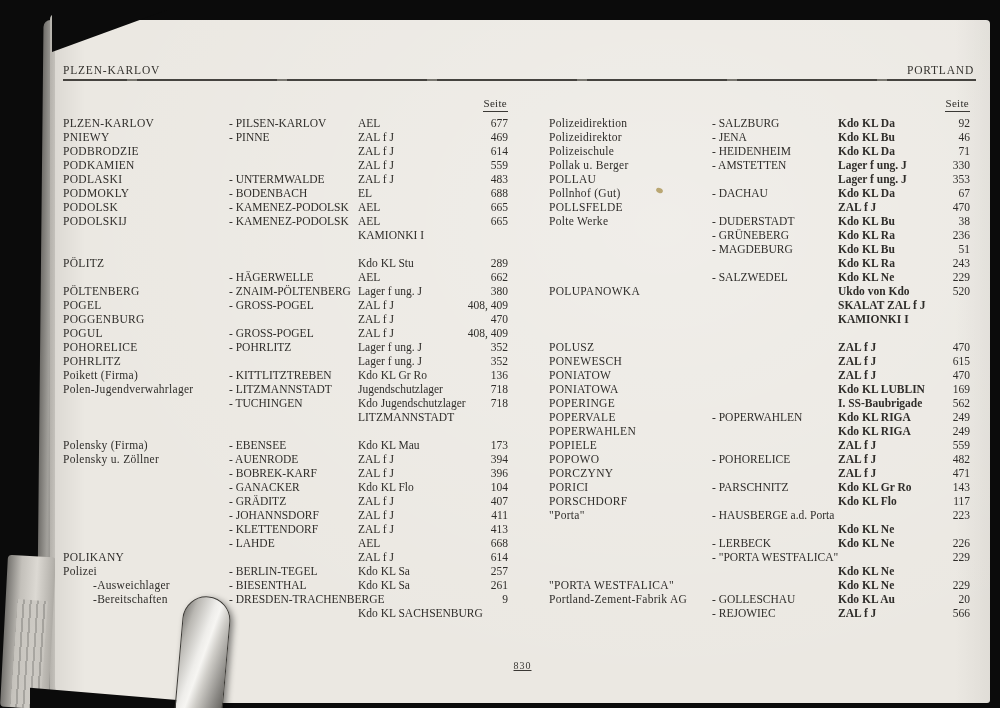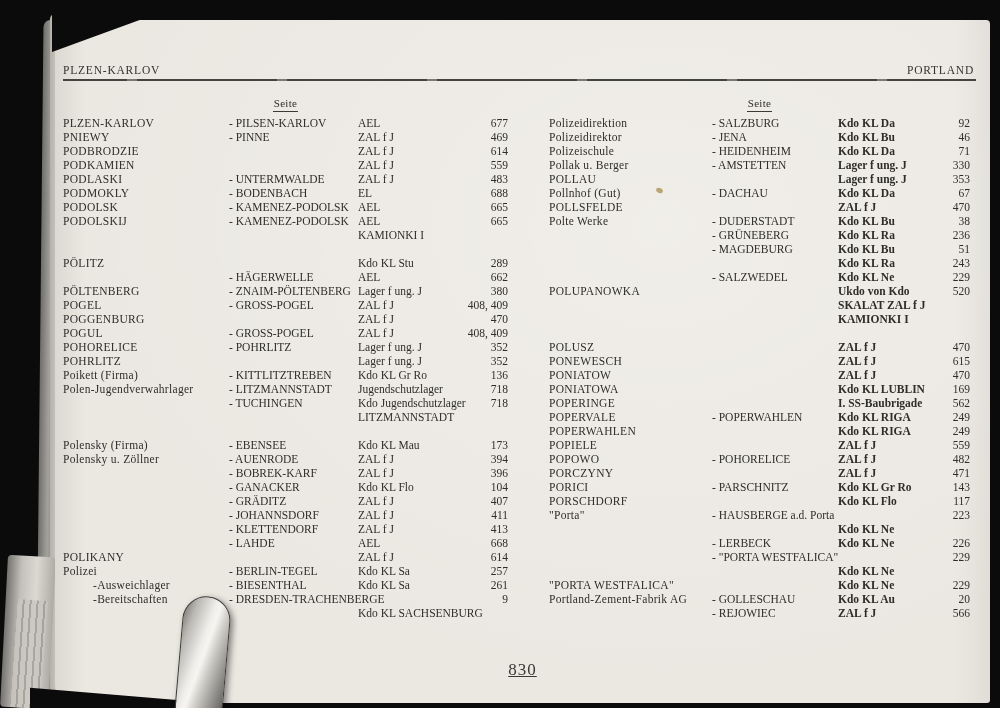--- a/index.html
+++ b/index.html
@@ -50,34 +50,34 @@
     background:#b09a5e;transform:rotate(25deg);opacity:.85;}
   
   .runhead{position:absolute;top:44px;font-size:11.5px;letter-spacing:.8px;color:#34322e;}
   .runhead.left{left:8px;}
   .runhead.right{right:16px;}
   .rule{position:absolute;left:8px;right:14px;top:59px;height:2px;
     background:repeating-linear-gradient(90deg,#45433f 0 64px,#7b7972 64px 74px,#45433f 74px 150px);}
   .col{position:absolute;top:76px;font-size:11.5px;line-height:14px;}
   .col-left{left:8px;width:445px;}
   .col-right{left:494px;width:421px;}
-  .seite-row{text-align:center;height:20px;}
+  .seite-row{text-align:right;height:20px;}
   .seite-row span{display:inline-block;border-bottom:1.5px solid #3b3935;padding:0 1px 1px 1px;
     font-size:11px;letter-spacing:.3px;}
   .row{display:flex;height:14px;white-space:nowrap;}
   .row span{display:block;overflow:visible;}
   .c-name{letter-spacing:.3px;}
   .c-page{text-align:right;}
   .col-left  .c-name{width:166px;} .col-left  .c-ref{width:129px;}
   .col-left  .c-camp{width:100px;} .col-left  .c-page{width:50px;}
   .col-right .c-name{width:163px;} .col-right .c-ref{width:126px;}
   .col-right .c-camp{width:102px;font-weight:bold;} .col-right .c-page{width:30px;}
   .row.indent .c-name{padding-left:30px;box-sizing:border-box;}
   .pageno{position:absolute;left:0;right:0;top:640px;text-align:center;
-    font-size:17px;letter-spacing:1px;color:#3a3834;text-decoration:underline;}
+    font-size:10px;letter-spacing:1px;color:#3a3834;text-decoration:underline;}
 </style>
 </head>
 <body>
 
 <div>
 
   <div class="edge-a"></div>
   <div class="edge-b"></div>
   <div class="stack-bl"></div>
   <div class="stack-bl2"></div>

